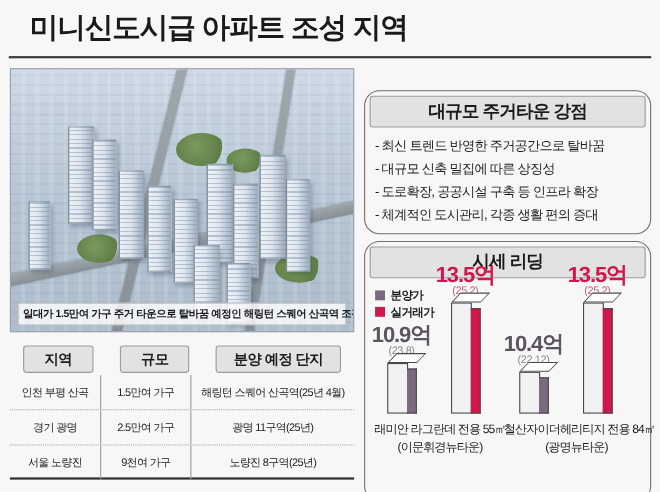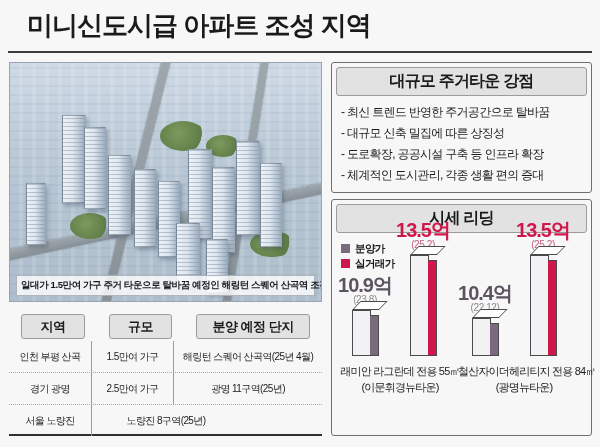--- a/index.html
+++ b/index.html
@@ -165,22 +165,23 @@
   }
   .rt-cell.c0 { width: 83px; }
   .rt-cell.c1 { width: 82px; }
   .rt-cell.c2 { width: 148px; }
 
   
   .panel {
     position: absolute;
     box-sizing: border-box;
     border: 1px solid #6f6f6f;
-    border-radius: 3px;
+    border-radius: 14px;
     background: #f7f7f7;
+    margin-top: 20px;
   }
   .panel-head {
     margin: 4px 4px 0 4px;
     height: 27px;
     background: #e2e2e2;
     border: 1px solid #9b9b9b;
     border-radius: 3px;
     display: flex;
     align-items: center;
     justify-content: center;
@@ -365,20 +366,21 @@
       <div class="rt-cell c1">1.5만여 가구</div>
       <div class="rt-cell c2">해링턴 스퀘어 산곡역(25년 4월)</div>
     </div>
     <div class="rt-row rt-body-row">
       <div class="rt-cell c0">경기 광명</div>
       <div class="rt-cell c1">2.5만여 가구</div>
       <div class="rt-cell c2">광명 11구역(25년)</div>
     </div>
     <div class="rt-row rt-body-row">
       <div class="rt-cell c0">서울 노량진</div>
+      <div class="rt-cell c1">9천여 가구</div>
       <div class="rt-cell c2">노량진 8구역(25년)</div>
     </div>
   </div>
 
   <div class="panel merits-panel">
     <div class="panel-head">대규모 주거타운 강점</div>
     <div class="merit-list">
       <div class="merit-item">- 최신 트렌드 반영한 주거공간으로 탈바꿈</div>
       <div class="merit-item">- 대규모 신축 밀집에 따른 상징성</div>
       <div class="merit-item">- 도로확장, 공공시설 구축 등 인프라 확장</div>

